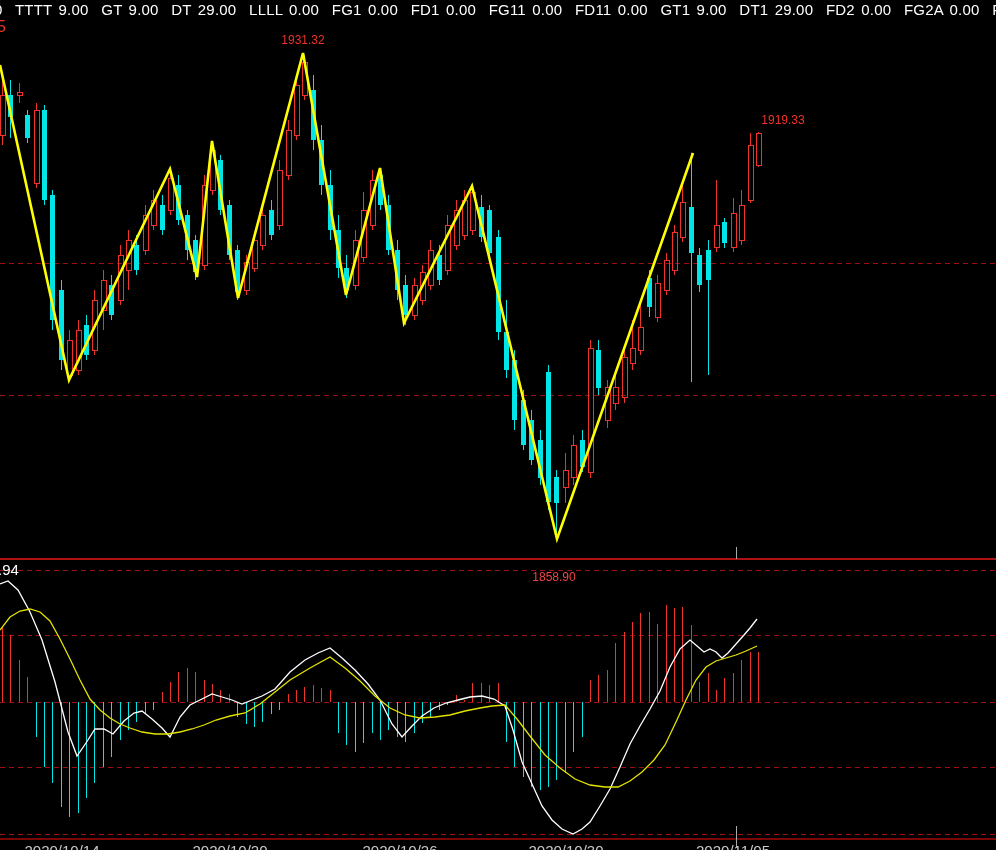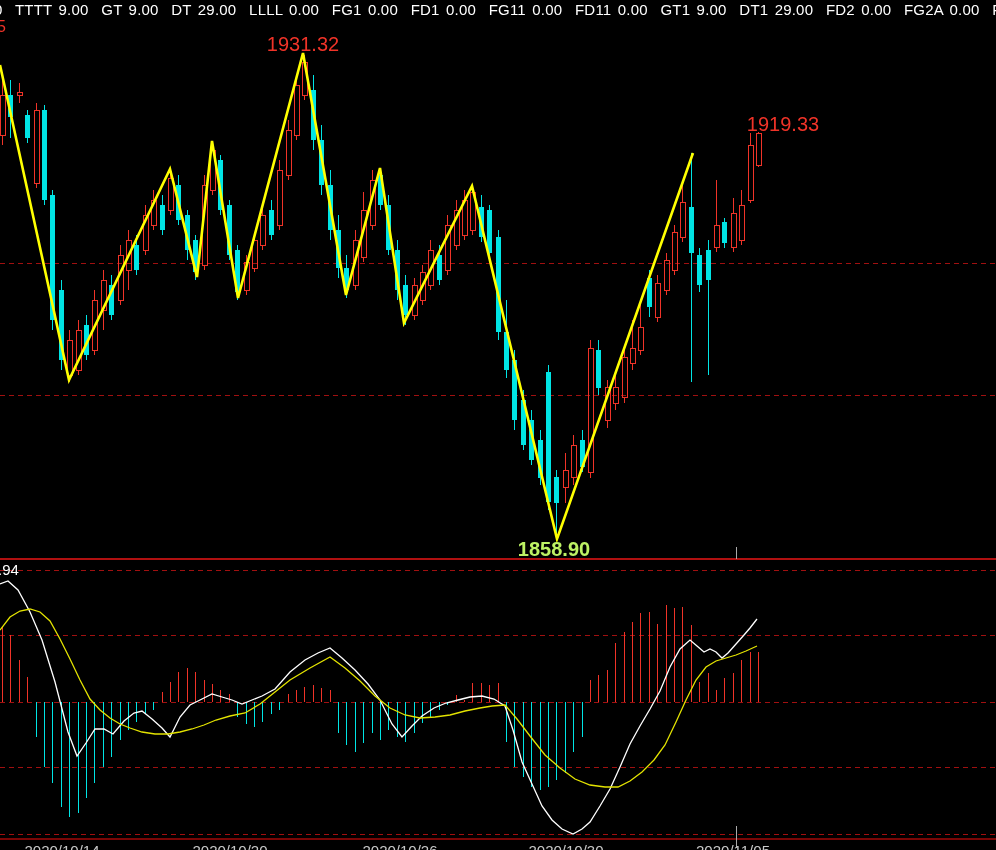--- a/index.html
+++ b/index.html
@@ -2,21 +2,21 @@
 <html><head>
 <meta charset="utf-8">
 <style>
   html,body{margin:0;padding:0;background:#000;}
   #app{position:relative;width:996px;height:850px;background:#000;overflow:hidden;
        font-family:"Liberation Sans",sans-serif;}
   #topbar{position:absolute;left:-6px;top:1px;color:#fff;font-size:15px;
           white-space:pre;letter-spacing:.2px;word-spacing:2px;z-index:5;}
   #left5{position:absolute;left:-3px;top:18px;font-size:16px;z-index:5;}
   #val94{position:absolute;left:-2px;top:561px;font-size:15px;z-index:5;}
-  .plabel{position:absolute;font-size:20px;z-index:5;white-space:nowrap;text-align:center;}
+  .plabel{position:absolute;font-size:12px;z-index:5;white-space:nowrap;text-align:center;}
   .plabel.center{transform:translateX(-50%);}
   .dlabel{position:absolute;font-size:15px;color:#c8c8c8;z-index:5;
           transform:translateX(-50%);white-space:nowrap;}
   svg{position:absolute;left:0;top:0;z-index:1;}
 </style>
 </head>
 <body>
 
 <div id="app">
   <svg id="chart" width="996" height="850" viewBox="0 0 996 850">
@@ -408,20 +408,20 @@
         <line x1="736.5" y1="547" x2="736.5" y2="559" stroke="#aaaaaa" stroke-width="1" shape-rendering="crispEdges"></line>
         <line x1="736.5" y1="826" x2="736.5" y2="848" stroke="#aaaaaa" stroke-width="1" shape-rendering="crispEdges"></line>
       </g>
     </svg>
   <div id="topbar" style="color: rgb(255, 255, 255);">0  TTTT 9.00  GT 9.00  DT 29.00  LLLL 0.00  FG1 0.00  FD1 0.00  FG11 0.00  FD11 0.00  GT1 9.00  DT1 29.00  FD2 0.00  FG2A 0.00  FG2B 0.00  FG</div>
   <div id="left5" style="color: rgb(240, 51, 40);">5</div>
   <div id="val94" style="color: rgb(255, 255, 255);">.94</div>
   <div id="labels">
       <div class="plabel center" style="left: 303px; top: 33px; color: rgb(240, 51, 40);">1931.32</div>
       <div class="plabel center" style="left: 758px; top: 113px; color: rgb(240, 51, 40); margin-left: 25px;">1919.33</div>
-      <div class="plabel center" style="left: 554px; top: 538px; color: #bef264; font-weight: bold;">1858.90</div>
+      <div class="plabel center" style="left: 554px; top: 570px; color: #ef4444;">1858.90</div>
       <div class="dlabel" style="left: 62px; top: 842px;">2020/10/14</div>
       <div class="dlabel" style="left: 230px; top: 842px;">2020/10/20</div>
       <div class="dlabel" style="left: 400px; top: 842px;">2020/10/26</div>
       <div class="dlabel" style="left: 566px; top: 842px;">2020/10/30</div>
       <div class="dlabel" style="left: 733px; top: 842px;">2020/11/05</div>
     </div>
 </div>
 
 </body></html>

